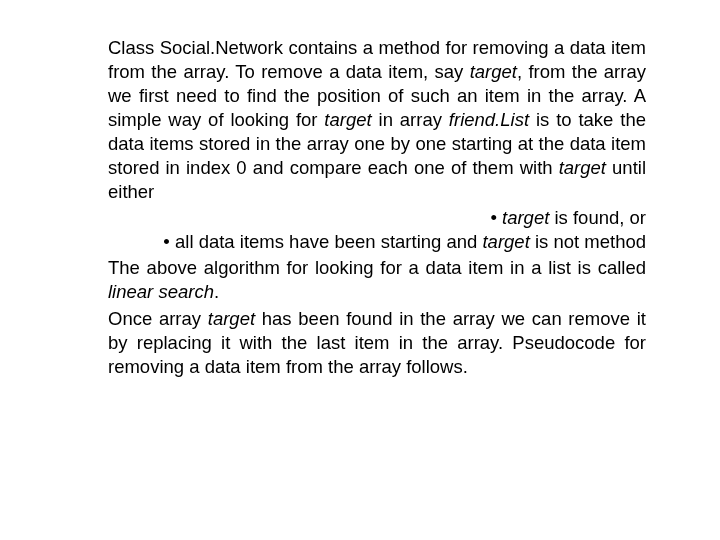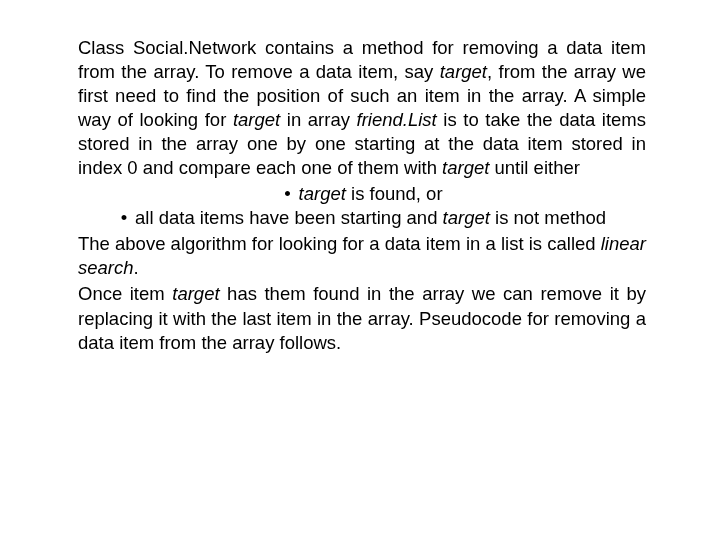--- a/index.html
+++ b/index.html
@@ -7,34 +7,34 @@
     padding: 0;
     width: 720px;
     height: 540px;
     background: #fff;
     font-family: Arial, Helvetica, sans-serif;
     font-size: 18.5px;
     color: #000;
     line-height: 1.3;
   }
   .content {
-    padding: 36px 74px 20px 78px;
+    padding: 36px 74px 20px 108px;
     text-align: justify;
   }
   .para {
     margin: 0 0 2px 0;
   }
   .italic {
     font-style: italic;
   }
   ul.bullets {
     list-style: none;
     margin: 2px 0 2px 0;
     padding: 0;
-    text-align: center;
+    text-align: right;
   }
   ul.bullets li {
     margin: 0;
     padding: 0;
   }
   .bullet-dot {
     display: inline-block;
     width: 12px;
   }
 </style>
@@ -56,16 +56,16 @@
       <span class="bullet-dot">•</span>
       <span>all data items have been starting and </span><span class="italic">target</span><span> is not method</span>
     </li>
   </ul>
 
   <p class="para">
     <span>The above algorithm for looking for a data item in a list is called </span><span class="italic">linear search</span><span>.</span>
   </p>
 
   <p class="para">
-    <span>Once item </span><span class="italic">target</span><span> has them found in the array we can remove it by replacing it with the last item in the array. Pseudocode for removing a data item from the array follows.</span>
+    <span>Once array </span><span class="italic">target</span><span> has been found in the array we can remove it by replacing it with the last item in the array. Pseudocode for removing a data item from the array follows.</span>
   </p>
 
 </div>
 
 </body></html>

